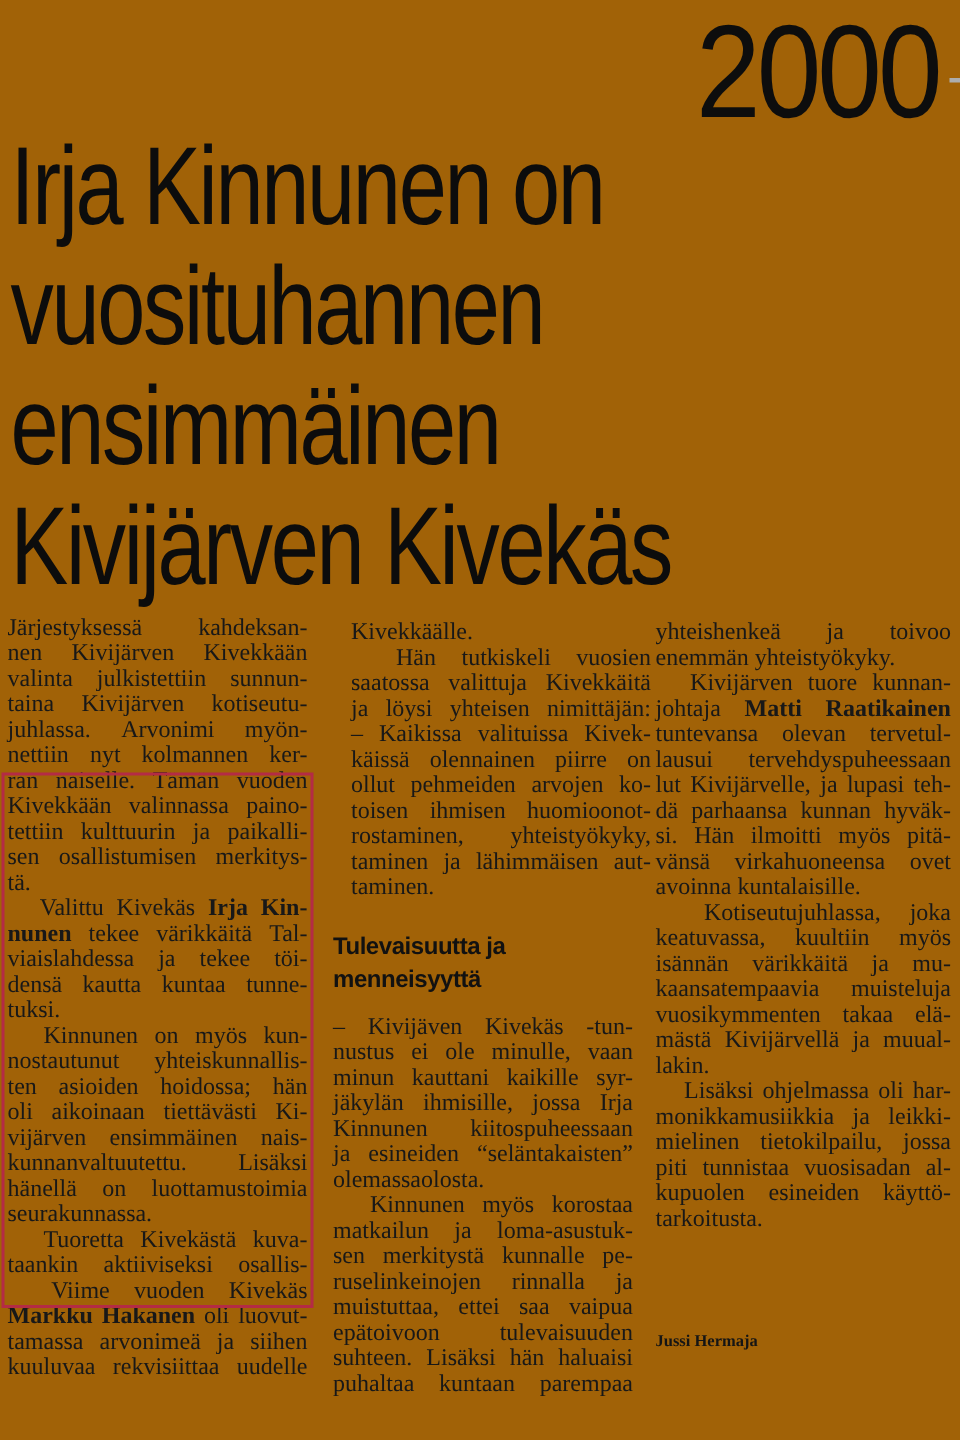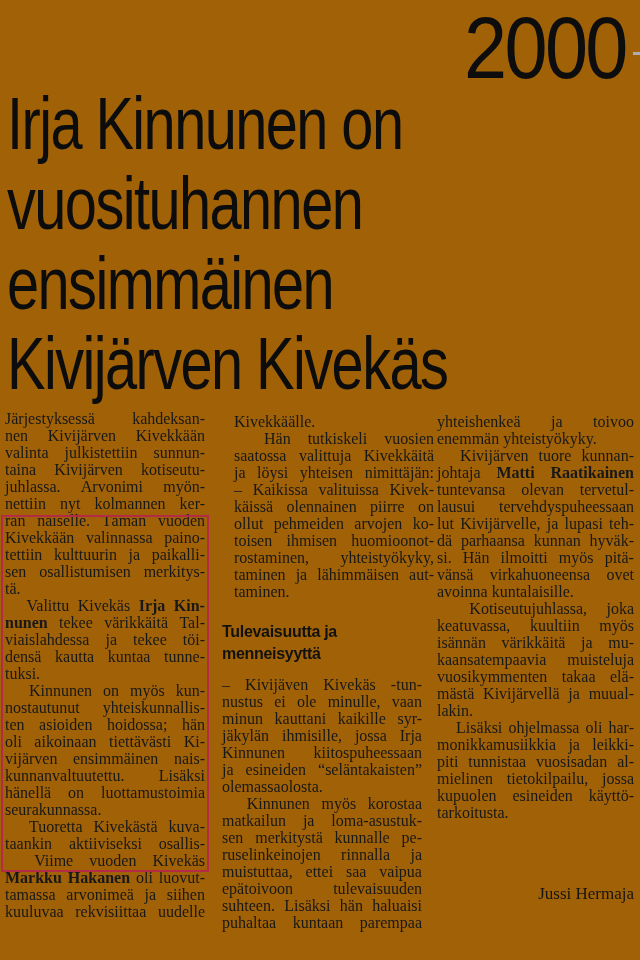--- a/index.html
+++ b/index.html
@@ -60,21 +60,21 @@
   .subheading{
     position:absolute;left:222px;top:621px;width:200px;
     font-family:"Liberation Sans", sans-serif;font-weight:bold;
     font-size:16px;line-height:22px;letter-spacing:-.3px;color:#111;
   }
   .subheading .tl{height:22px;line-height:22px;}
 
   
   .byline{
     position:absolute;left:437px;top:884px;width:197px;
-    text-align:right;font-weight:normal;font-size:17px;line-height:20px;
+    font-weight:bold;font-size:11px;line-height:20px;
     color:#151515;
   }
 </style>
 </head>
 <body>
 
 <div class="page">
 
   <div class="year">2000</div>
   <div class="edge-mark"></div>
@@ -465,31 +465,31 @@
         <span>ohjelmassa</span>
         <span>oli</span>
         <span>har-</span>
       </div>
       <div class="tl j">
         <span>monikkamusiikkia</span>
         <span>ja</span>
         <span>leikki-</span>
       </div>
       <div class="tl j">
+        <span>mielinen</span>
+        <span>tietokilpailu,</span>
+        <span>jossa</span>
+      </div>
+      <div class="tl j">
         <span>piti</span>
         <span>tunnistaa</span>
         <span>vuosisadan</span>
         <span>al-</span>
       </div>
       <div class="tl j">
-        <span>mielinen</span>
-        <span>tietokilpailu,</span>
-        <span>jossa</span>
-      </div>
-      <div class="tl j">
         <span>kupuolen</span>
         <span>esineiden</span>
         <span>käyttö-</span>
       </div>
       <div class="tl end"><span>tarkoitusta.</span></div>
     </div>
 
   <div class="byline">Jussi Hermaja</div>
 
 </div>

